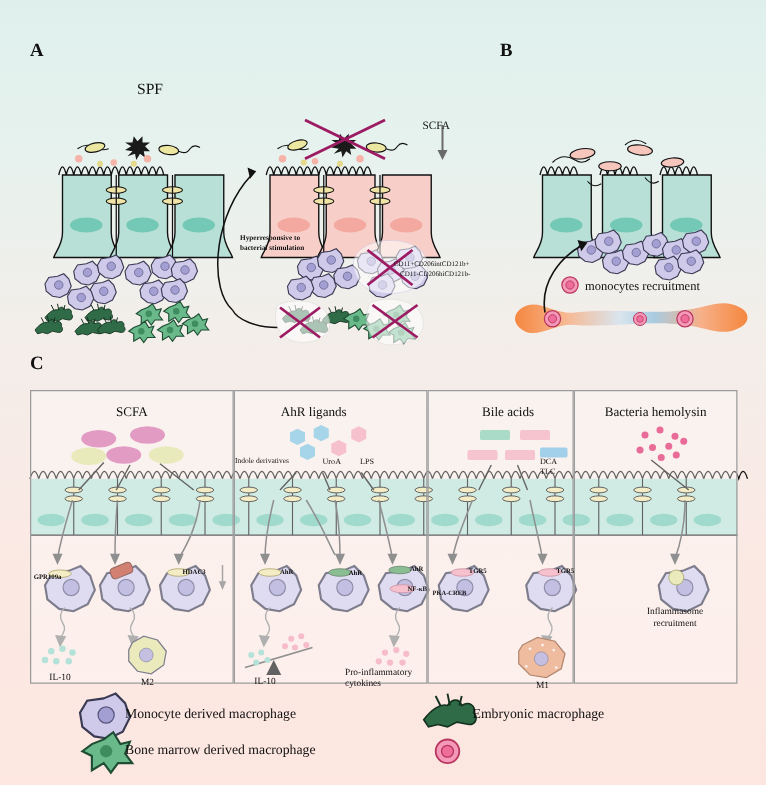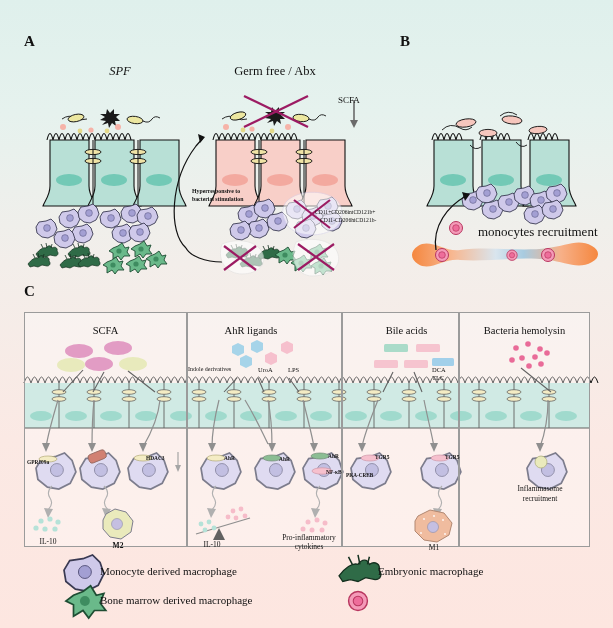--- a/index.html
+++ b/index.html
@@ -27,23 +27,22 @@
   }
   .legend-row { position:absolute; font-size:11px; }
 </style>
 </head>
 <body>
 
 <div class="fig">
 
   <div class="panel-letter" style="left:24px; top:33px;">A</div>
 
-  <div class="title" style="left:60px; top:64px; width:120px;font-style:italic;">SPF</div>
-
-  <div class="title" style="left:195px; top:64px; width:160px;">Germ free / Abx</div>
+  <div class="title" style="left:60px; top:64px; width:120px;">SPF</div>
+
 
   <svg width="613" height="628">
     <defs>
 
       <g id="epi-teal">
         <path d="M0,0 L0,46 C0,56 -6,62 -7,66 L46,66 C45,62 39,56 39,46 L39,0 Z" fill="#b8e0d6" stroke="#111" stroke-width="1.1"></path>
         <ellipse cx="19" cy="40" rx="13" ry="6" fill="#6fc7b4" opacity="0.95"></ellipse>
       </g>
       <g id="epi-pink">
         <path d="M0,0 L0,46 C0,56 -6,62 -7,66 L46,66 C45,62 39,56 39,46 L39,0 Z" fill="#f8cfc8" stroke="#111" stroke-width="1.1"></path>
@@ -555,21 +554,21 @@
 
   <div style="position:absolute; left:338px; top:95px; font-size:9px;">SCFA</div>
 
   <div style="position:absolute; left:192px; top:188px; font-size:5.8px; font-weight:bold;">Hyperresponsive to</div>
   <div style="position:absolute; left:192px; top:196px; font-size:5.8px; font-weight:bold;">bacterial stimulation</div>
 
   <div style="position:absolute; left:315px; top:209px; font-size:5.6px;">CD11+CD206intCD121b+</div>
   <div style="position:absolute; left:320px; top:217px; font-size:5.6px;">CD11-CD206hiCD121b-</div>
 
   <div class="panel-letter" style="left:400px; top:33px;">B</div>
-  <div style="position:absolute; left:478px; top:224px; font-size:13px;">monocytes recruitment</div>
+  <div style="position:absolute; left:468px; top:224px; font-size:10px;">monocytes recruitment</div>
 
   <div class="panel-letter" style="left:24px; top:283px;">C</div>
 
   <div class="cbox" style="left:24px; top:312px; width:163px; height:235px;"></div>
   <div class="cbox" style="left:187px; top:312px; width:155px; height:235px;"></div>
   <div class="cbox" style="left:342px; top:312px; width:117px; height:235px;"></div>
   <div class="cbox" style="left:459px; top:312px; width:131px; height:235px;"></div>
 
   <div style="position:absolute; left:24px; top:325px; width:163px; text-align:center; font-size:10.5px;">SCFA</div>
   <div style="position:absolute; left:187px; top:325px; width:128px; text-align:center; font-size:10.5px;">AhR ligands</div>
@@ -589,25 +588,25 @@
   <div style="position:absolute; left:224px; top:455px; font-size:5.4px; font-weight:bold;">AhR</div>
   <div style="position:absolute; left:279px; top:456px; font-size:5.4px; font-weight:bold;">AhR</div>
   <div style="position:absolute; left:328px; top:453px; font-size:5.4px; font-weight:bold;">AhR</div>
   <div style="position:absolute; left:326px; top:469px; font-size:5.4px; font-weight:bold;">NF-κB</div>
 
   <div style="position:absolute; left:375px; top:454px; font-size:5.4px; font-weight:bold;">TGR5</div>
   <div style="position:absolute; left:445px; top:454px; font-size:5.4px; font-weight:bold;">TGR5</div>
   <div style="position:absolute; left:346px; top:472px; font-size:5.2px; font-weight:bold;">PKA-CREB</div>
 
   <div style="position:absolute; left:24px; top:537px; width:48px; text-align:center; font-size:7.5px;">IL-10</div>
-  <div style="position:absolute; left:100px; top:541px; width:36px; text-align:center; font-size:7.5px;font-weight:bold;">M2</div>
+  <div style="position:absolute; left:100px; top:541px; width:36px; text-align:center; font-size:7.5px;">M2</div>
 
   <div style="position:absolute; left:188px; top:540px; width:48px; text-align:center; font-size:7.5px;">IL-10</div>
-  <div style="position:absolute; left:276px; top:533px; width:66px; text-align:center; font-size:7.5px;">Pro-inflammatory</div>
-  <div style="position:absolute; left:276px; top:542px; width:66px; text-align:center; font-size:7.5px;">cytokines</div>
+  <div style="position:absolute; left:276px; top:533px; width:66px; font-size:7.5px;">Pro-inflammatory</div>
+  <div style="position:absolute; left:276px; top:542px; width:66px; text-align:left; font-size:7.5px;">cytokines</div>
 
   <div style="position:absolute; left:416px; top:543px; width:36px; text-align:center; font-size:7.5px;">M1</div>
 
   <div style="position:absolute; left:492px; top:484px; width:96px; text-align:center; font-size:7.5px;">Inflammasome</div>
   <div style="position:absolute; left:492px; top:494px; width:96px; text-align:center; font-size:7.5px;">recruitment</div>
 
   <svg width="613" height="628">
     <g transform="translate(83,572) scale(1.9)">
       <use href="#macrophage"></use>
     </g>

